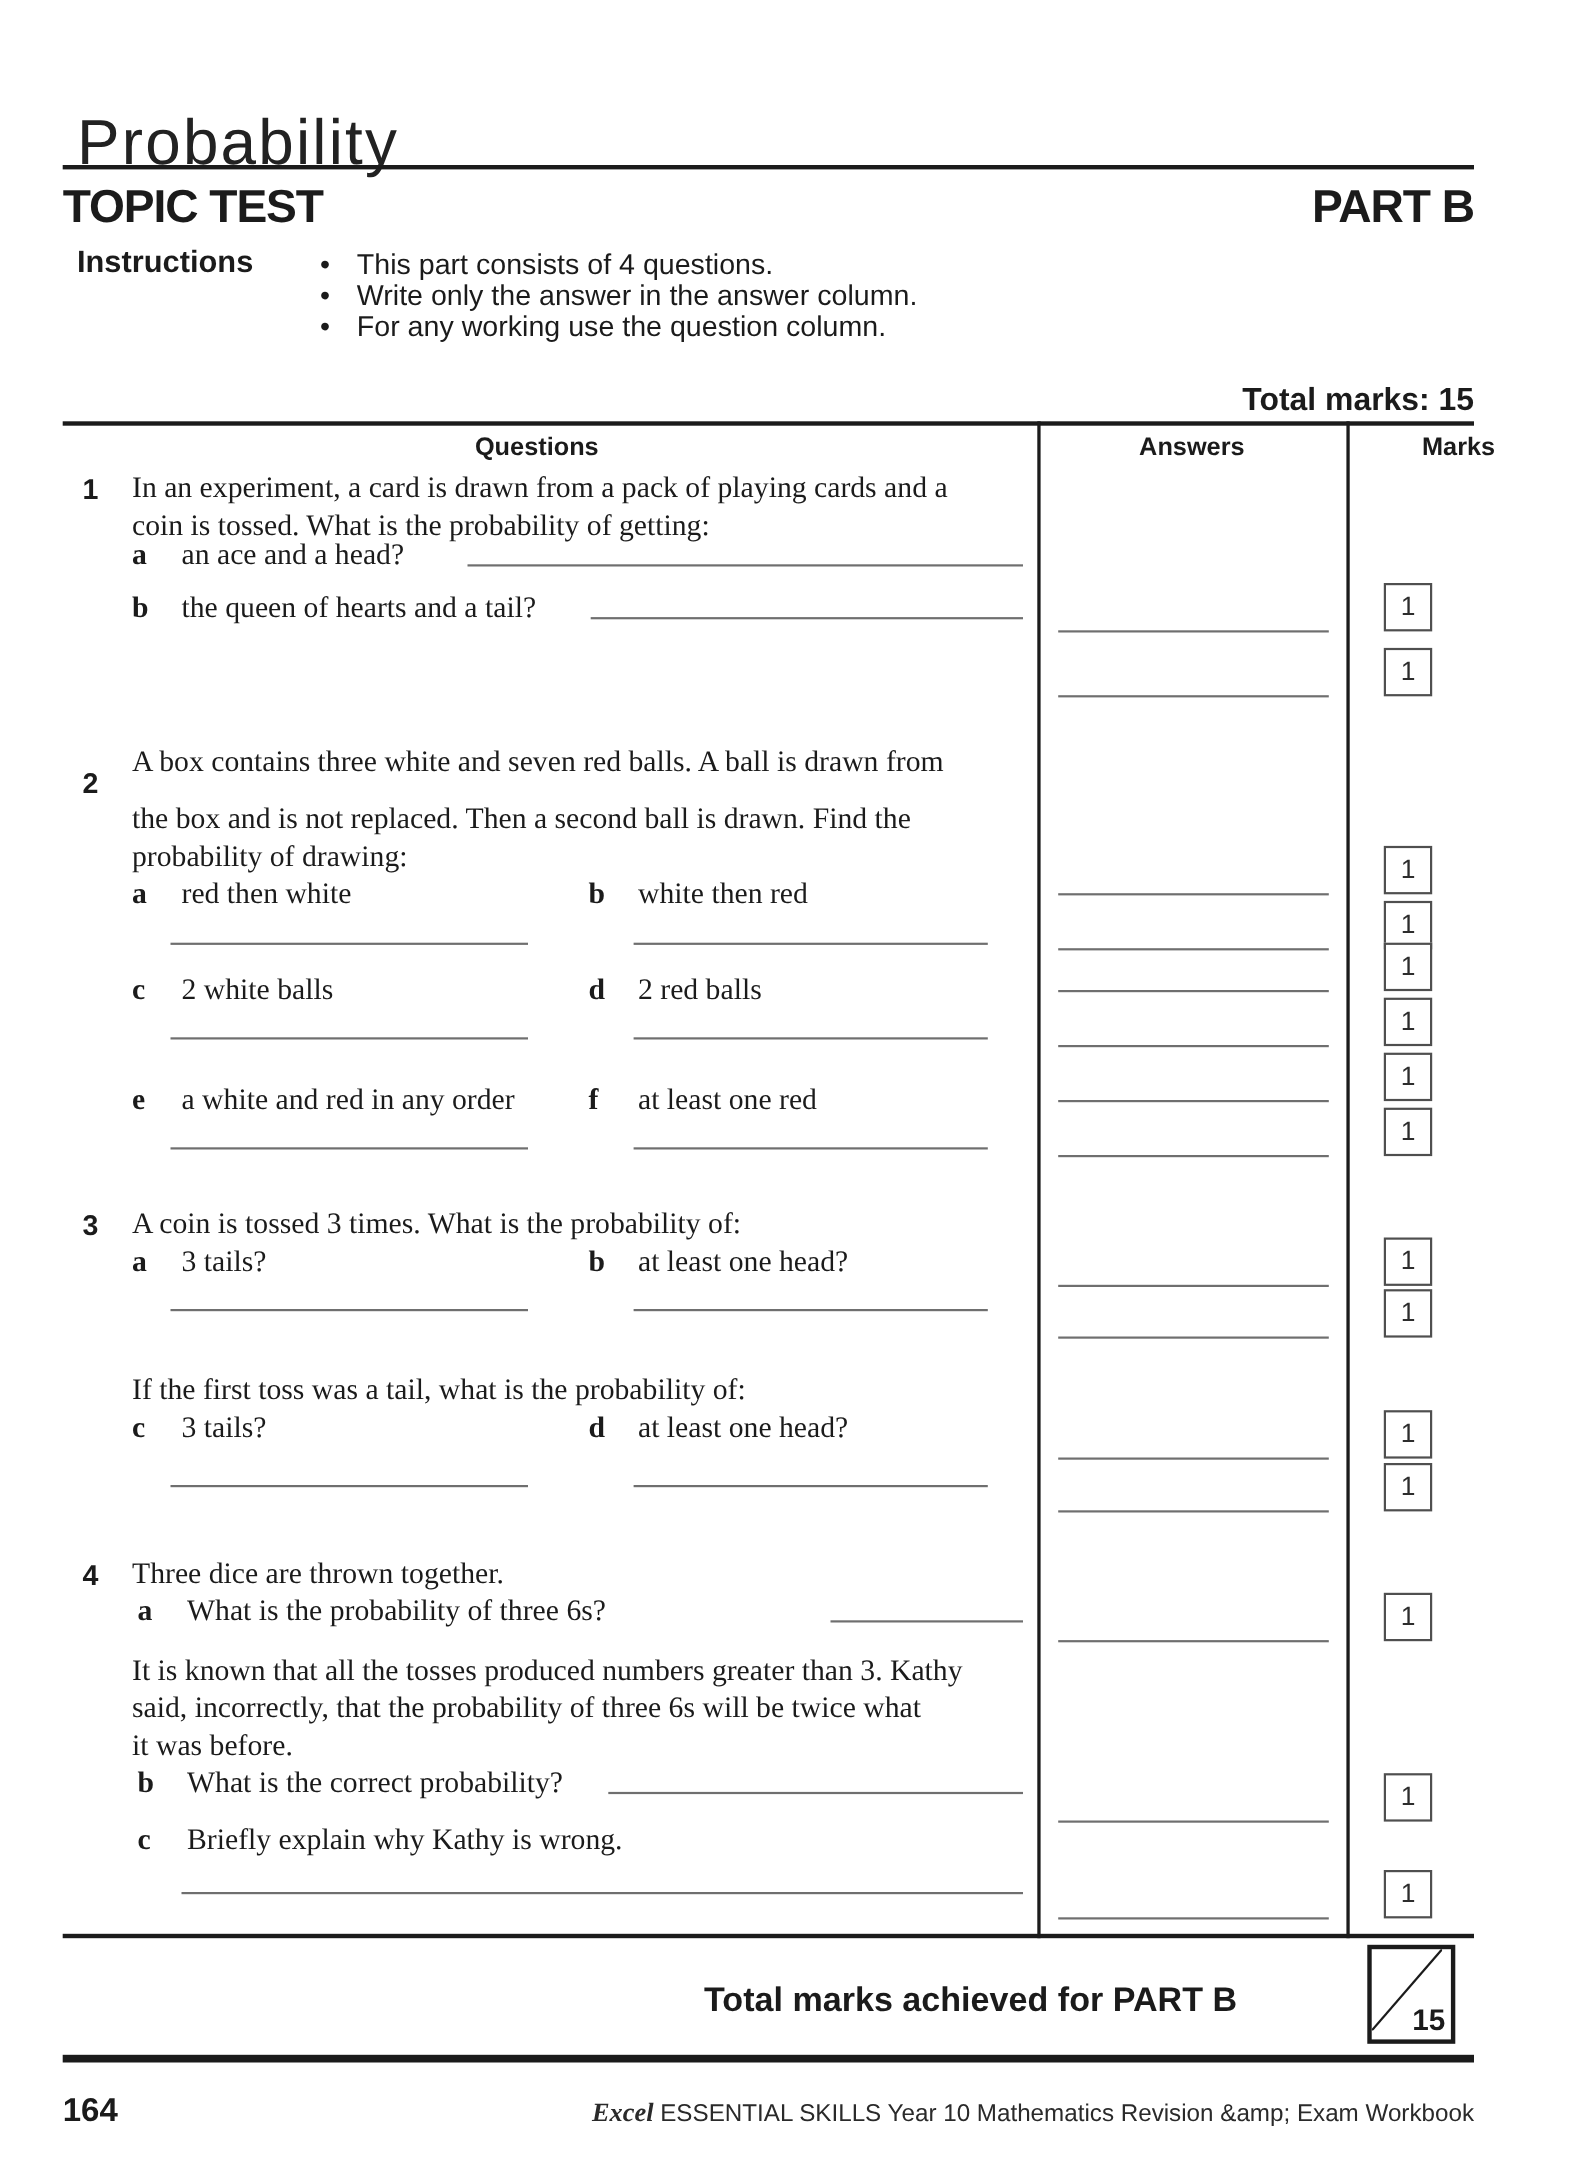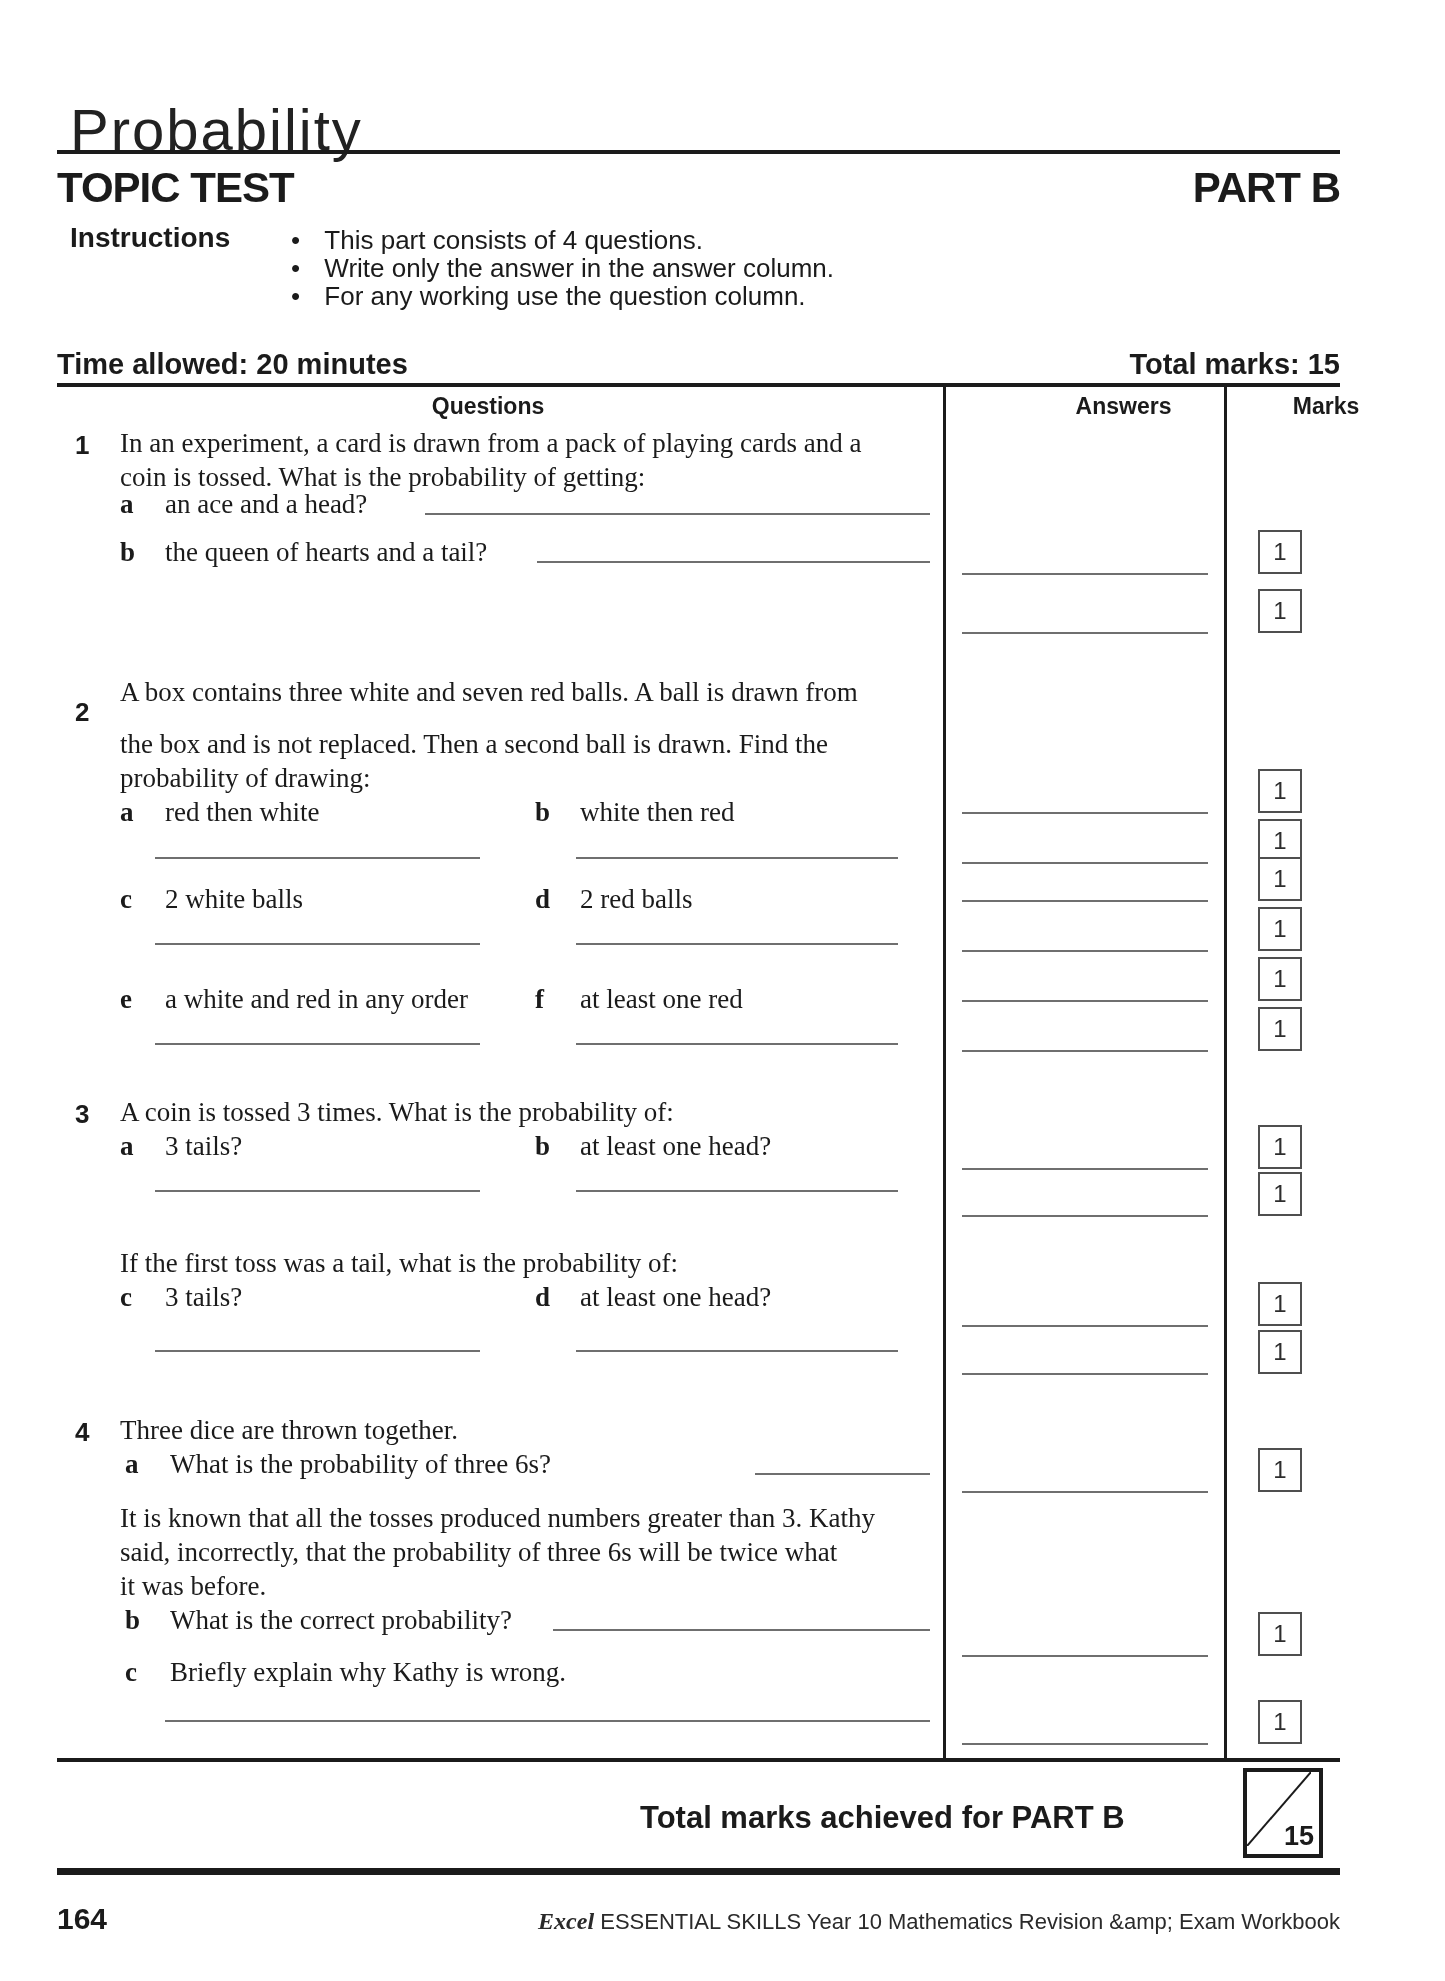--- a/index.html
+++ b/index.html
@@ -59,30 +59,29 @@
   </div>
   <div class="abs instr-line" style="left:291px; top:281px;">
     <span>•</span>
     <span style="padding-left:17px;">For any working use the question column.</span>
   </div>
   <div class="abs instr-line" style="left:291px; top:253px;">
     <span>•</span>
     <span style="padding-left:17px;">Write only the answer in the answer column.</span>
   </div>
 
-  <div class="abs time-row" style="left:57px; top:348px;">Time allowed: 20 minutes</div>
   <div class="abs time-row" style="right:105px; top:348px;">Total marks: 15</div>
 
   <div class="rule" style="left:57px; top:383px; width:1283px; height:4px;"></div>
   <div class="rule" style="left:943px; top:383px; width:3px; height:1379px;"></div>
   <div class="rule" style="left:1224px; top:383px; width:3px; height:1379px;"></div>
   <div class="rule" style="left:57px; top:1758px; width:1283px; height:4px;"></div>
 
   <div class="abs col-head" style="left:45px; width:886px; top:393px;">Questions</div>
-  <div class="abs col-head" style="left:943px; width:281px; top:393px;margin-left:40px;">Answers</div>
+  <div class="abs col-head" style="left:943px; width:281px; top:393px;">Answers</div>
   <div class="abs col-head" style="left:1224px; width:116px; top:393px;padding-left:44px;">Marks</div>
 
   <div class="qnum" style="left:75px; top:430px;">1</div>
   <div class="qtext" style="left:120px; top:428px;">In an experiment, a card is drawn from a pack of playing cards and a</div>
   <div class="qtext" style="left:120px; top:462px;">coin is tossed. What is the probability of getting:</div>
 
   <div class="plabel" style="left:120px; top:489px;">a</div>
   <div class="qtext" style="left:165px; top:489px;">an ace and a head?</div>
   <div class="wline" style="left:425px; top:513px; width:505px;"></div>
 

